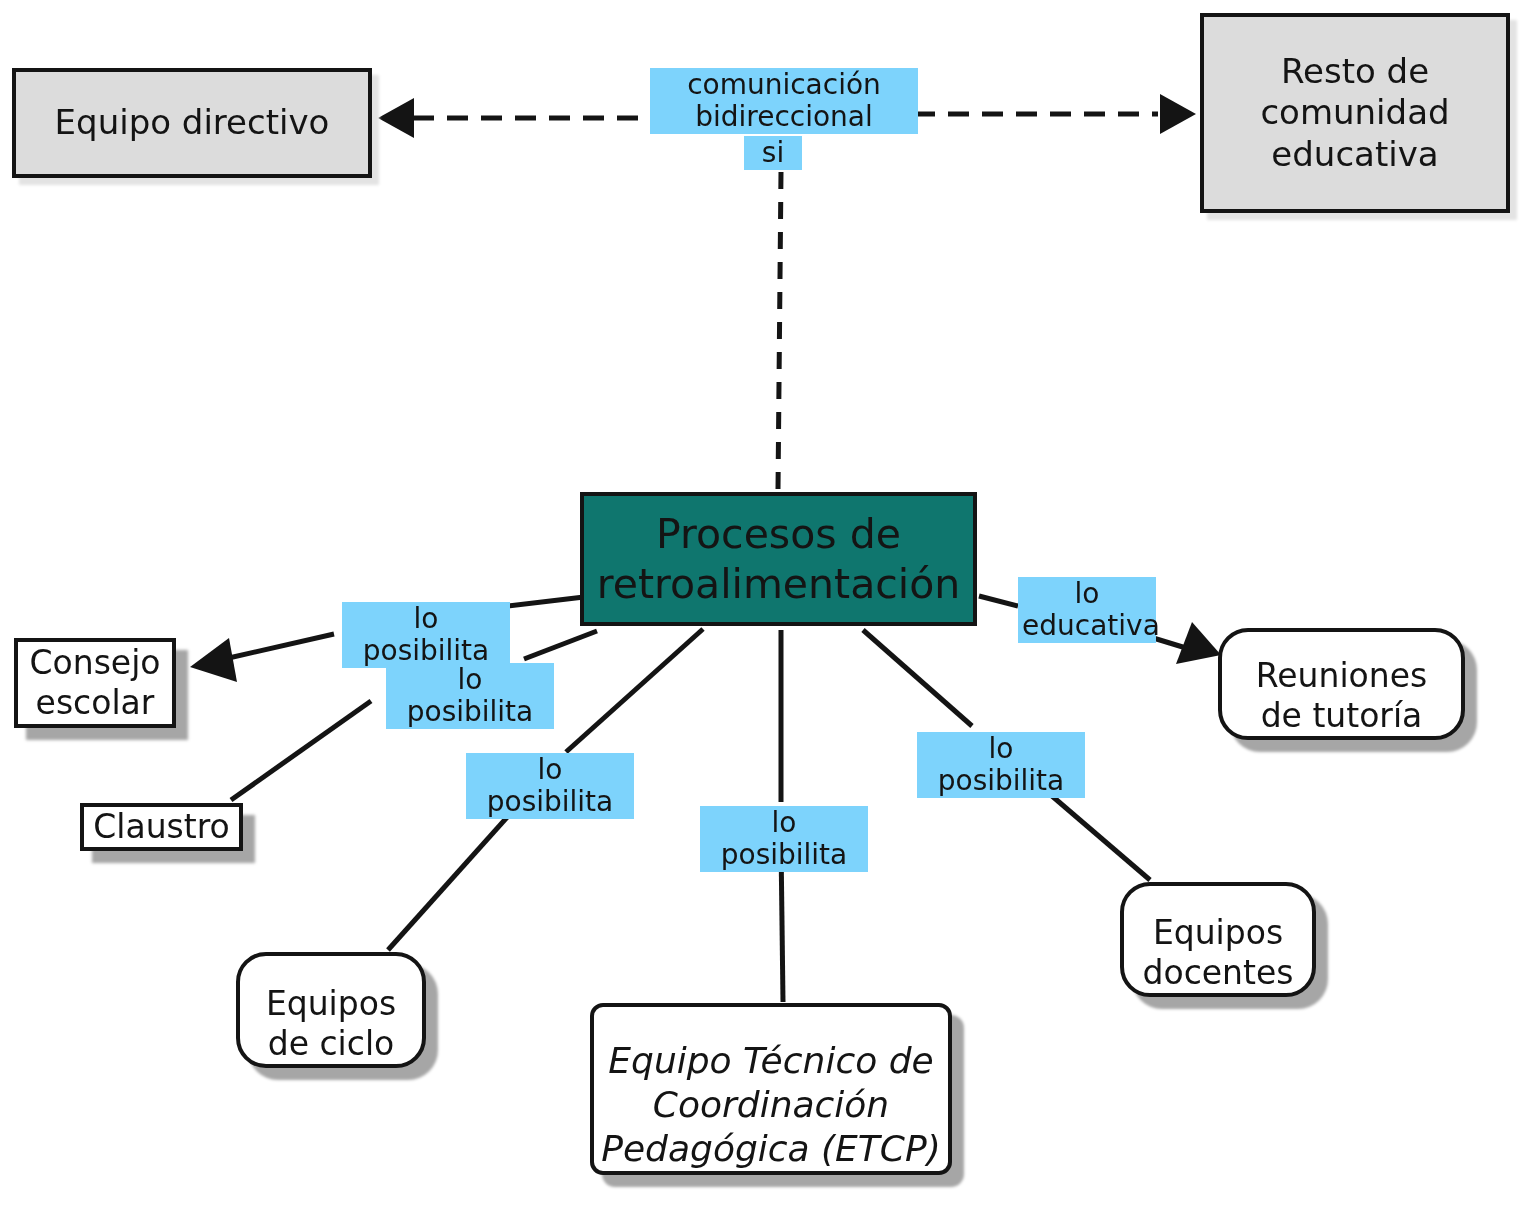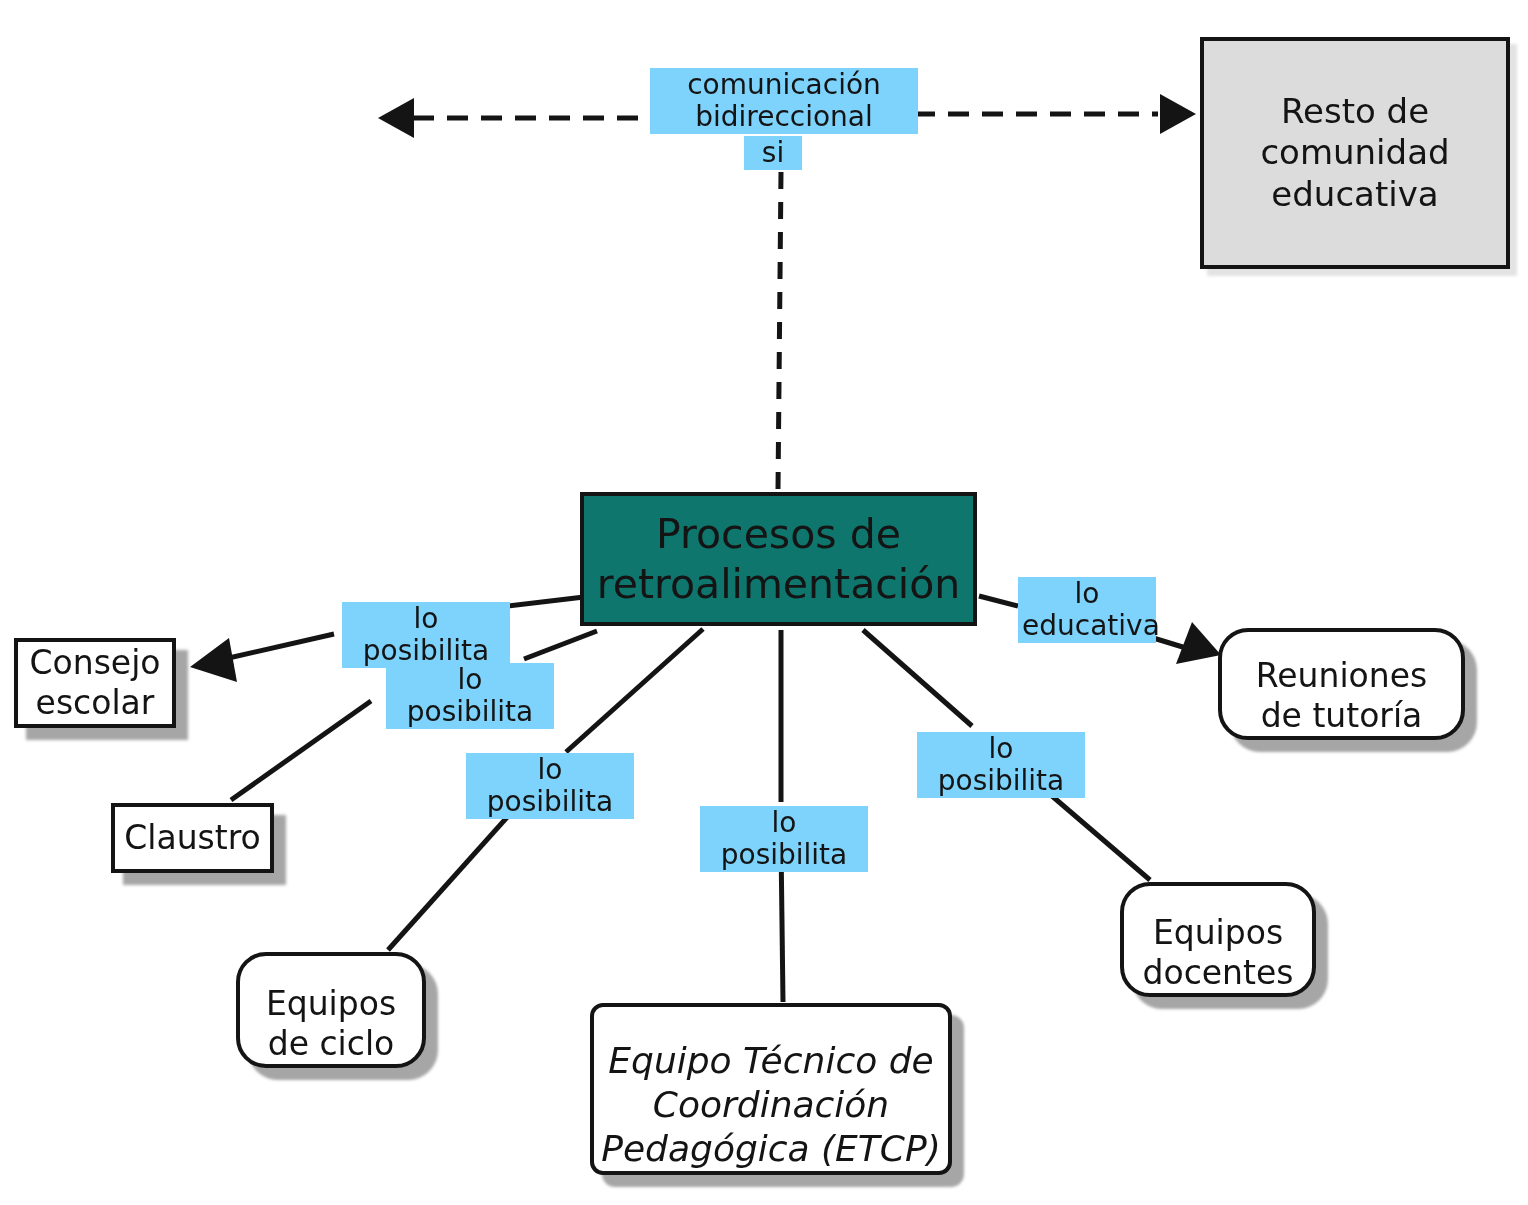--- a/index.html
+++ b/index.html
@@ -114,22 +114,25 @@
       </g>
 
       <g>
         <line x1="979" y1="596" x2="1018" y2="606"></line>
         <line x1="1150" y1="637" x2="1186" y2="648"></line>
         <polygon points="1221,655 1192,622 1176,664" stroke="none"></polygon>
       </g>
     </g>
   </svg>
 
+  <div class="node node-light fs-top" style="left:12px; top:68px; width:360px; height:110px;">
+    <span class="label">Equipo directivo</span>
+  </div>
 
-  <div class="node node-light fs-top" style="left:1200px; top:13px; width:310px; height:232px;margin-top:24px;">
+  <div class="node node-light fs-top" style="left:1200px; top:13px; width:310px; height:200px;">
     <span class="label">Resto de
 comunidad
 educativa</span>
   </div>
 
   <div class="edge-label" style="left:650px; top:68px; width:260px;">comunicación
 bidireccional</div>
 
   <div class="edge-label" style="left:744px; top:136px; width:50px;">si</div>
 
@@ -149,21 +152,21 @@
   <div class="edge-label" style="left:917px; top:732px; width:160px;">lo posibilita</div>
 
   <div class="edge-label" style="left:1018px; top:577px; width:130px;">lo
 educativa</div>
 
   <div class="node node-shadow fs-small" style="left:14px; top:638px; width:162px; height:90px;">
     <span class="label">Consejo
 escolar</span>
   </div>
 
-  <div class="node node-shadow fs-small" style="left:80px; top:803px; width:163px; height:70px;margin-left:31px;">
+  <div class="node node-shadow fs-small" style="left:80px; top:803px; width:163px; height:48px;">
     <span class="label">Claustro</span>
   </div>
 
   <div class="node node-round node-shadow fs-small" style="left:236px; top:952px; width:190px; height:116px;">
     <span class="label">Equipos
 de ciclo</span>
   </div>
 
   <div class="node node-round node-shadow fs-etcp" style="left:590px; top:1003px; width:362px; height:172px; border-radius:13px;font-style:italic;">
     <span class="label">Equipo Técnico de

